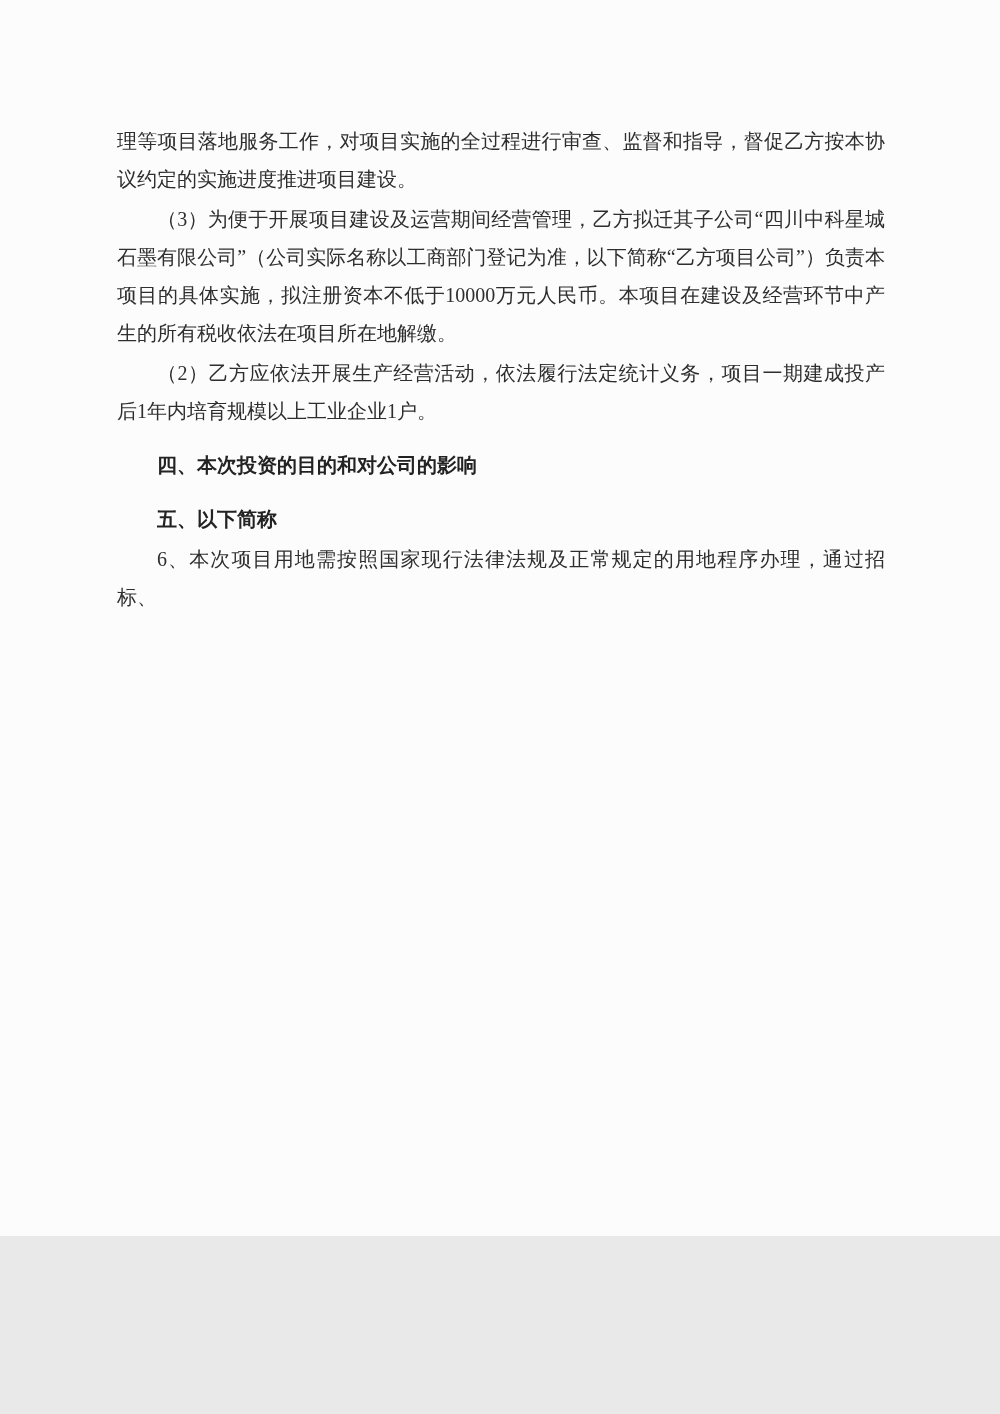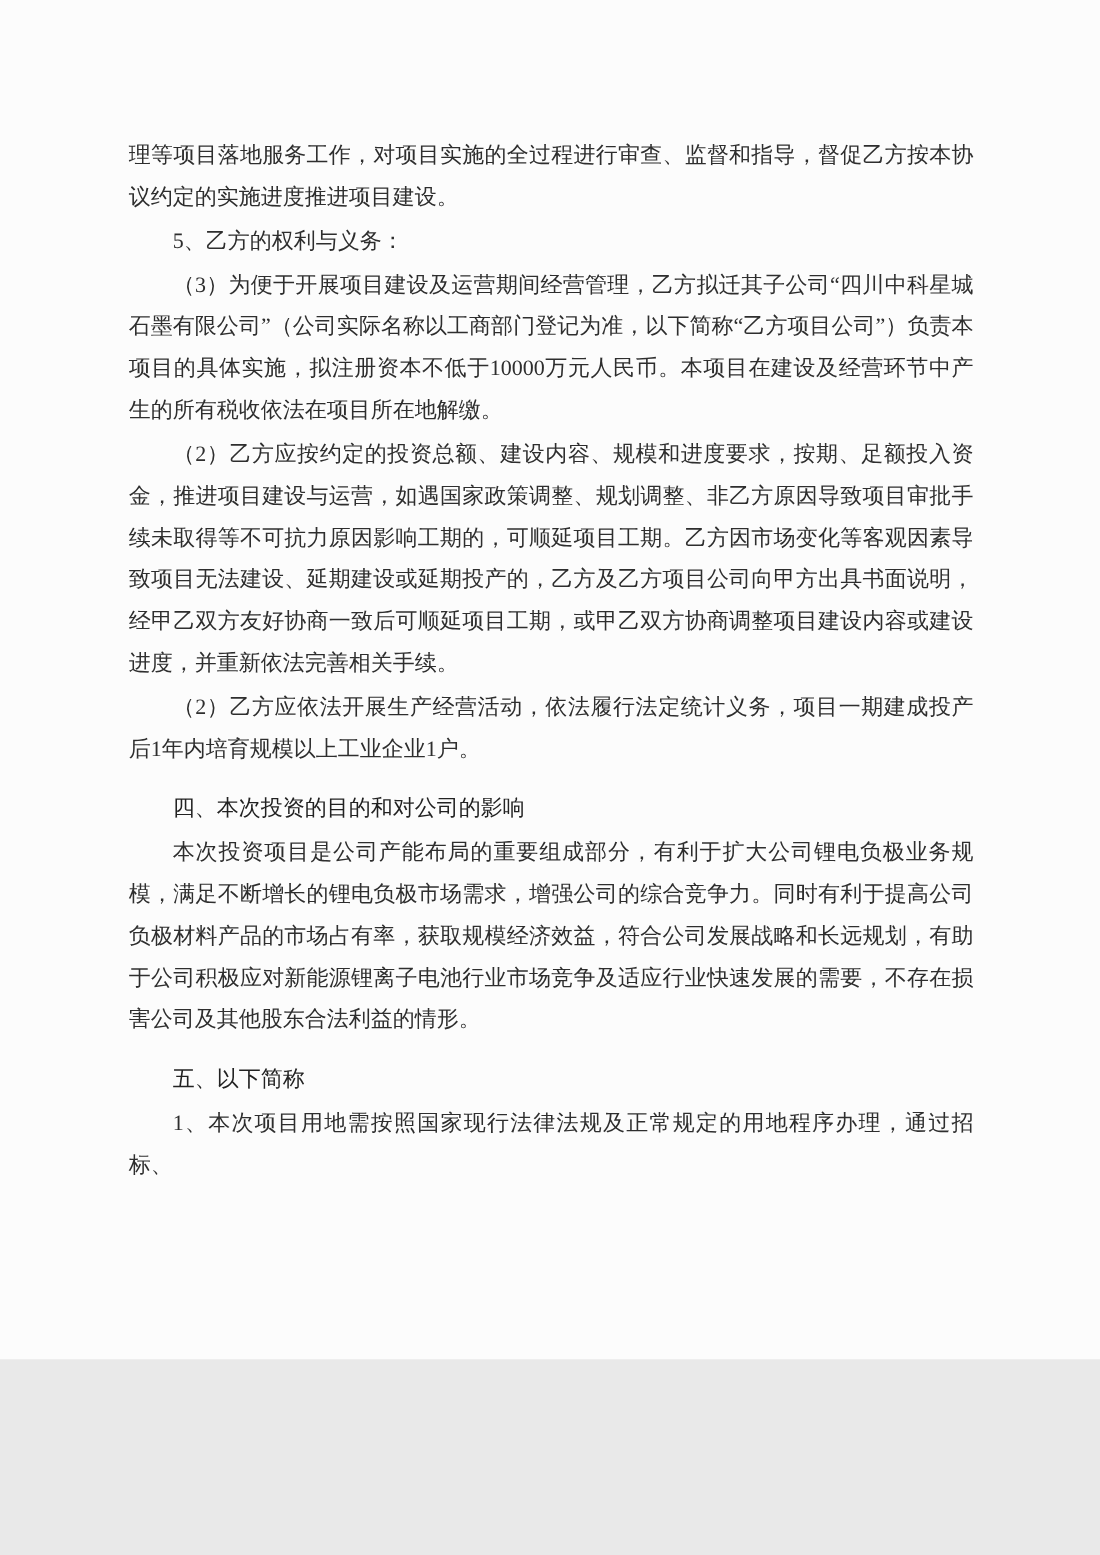--- a/index.html
+++ b/index.html
@@ -29,37 +29,34 @@
   }
   .content p {
     margin: 0 0 2px 0;
     text-indent: 2em;
   }
   .content p.cont {
     text-indent: 0;
   }
   .content h3.sec {
     font-family: "Liberation Sans", "DejaVu Sans", sans-serif;
-    font-weight: 400;
+    font-weight: 700;
     font-size: 20px;
     line-height: 38px;
     color: #222222;
     margin: 16px 0 2px 0;
     text-indent: 2em;
     text-align: left;
   }
 </style>
 </head>
 <body>
 
 <div class="page">
   <div class="content">
     <p class="cont">理等项目落地服务工作，对项目实施的全过程进行审查、监督和指导，督促乙方按本协议约定的实施进度推进项目建设。</p>
-    <p>5、乙方的权利与义务：</p>
     <p>（3）为便于开展项目建设及运营期间经营管理，乙方拟迁其子公司“四川中科星城石墨有限公司”（公司实际名称以工商部门登记为准，以下简称“乙方项目公司”）负责本项目的具体实施，拟注册资本不低于10000万元人民币。本项目在建设及经营环节中产生的所有税收依法在项目所在地解缴。</p>
-    <p>（2）乙方应按约定的投资总额、建设内容、规模和进度要求，按期、足额投入资金，推进项目建设与运营，如遇国家政策调整、规划调整、非乙方原因导致项目审批手续未取得等不可抗力原因影响工期的，可顺延项目工期。乙方因市场变化等客观因素导致项目无法建设、延期建设或延期投产的，乙方及乙方项目公司向甲方出具书面说明，经甲乙双方友好协商一致后可顺延项目工期，或甲乙双方协商调整项目建设内容或建设进度，并重新依法完善相关手续。</p>
     <p>（2）乙方应依法开展生产经营活动，依法履行法定统计义务，项目一期建成投产后1年内培育规模以上工业企业1户。</p>
     <h3 class="sec">四、本次投资的目的和对公司的影响</h3>
-    <p>本次投资项目是公司产能布局的重要组成部分，有利于扩大公司锂电负极业务规模，满足不断增长的锂电负极市场需求，增强公司的综合竞争力。同时有利于提高公司负极材料产品的市场占有率，获取规模经济效益，符合公司发展战略和长远规划，有助于公司积极应对新能源锂离子电池行业市场竞争及适应行业快速发展的需要，不存在损害公司及其他股东合法利益的情形。</p>
     <h3 class="sec">五、以下简称</h3>
-    <p>1、本次项目用地需按照国家现行法律法规及正常规定的用地程序办理，通过招标、</p>
+    <p>6、本次项目用地需按照国家现行法律法规及正常规定的用地程序办理，通过招标、</p>
   </div>
 </div>
 
 </body></html>

